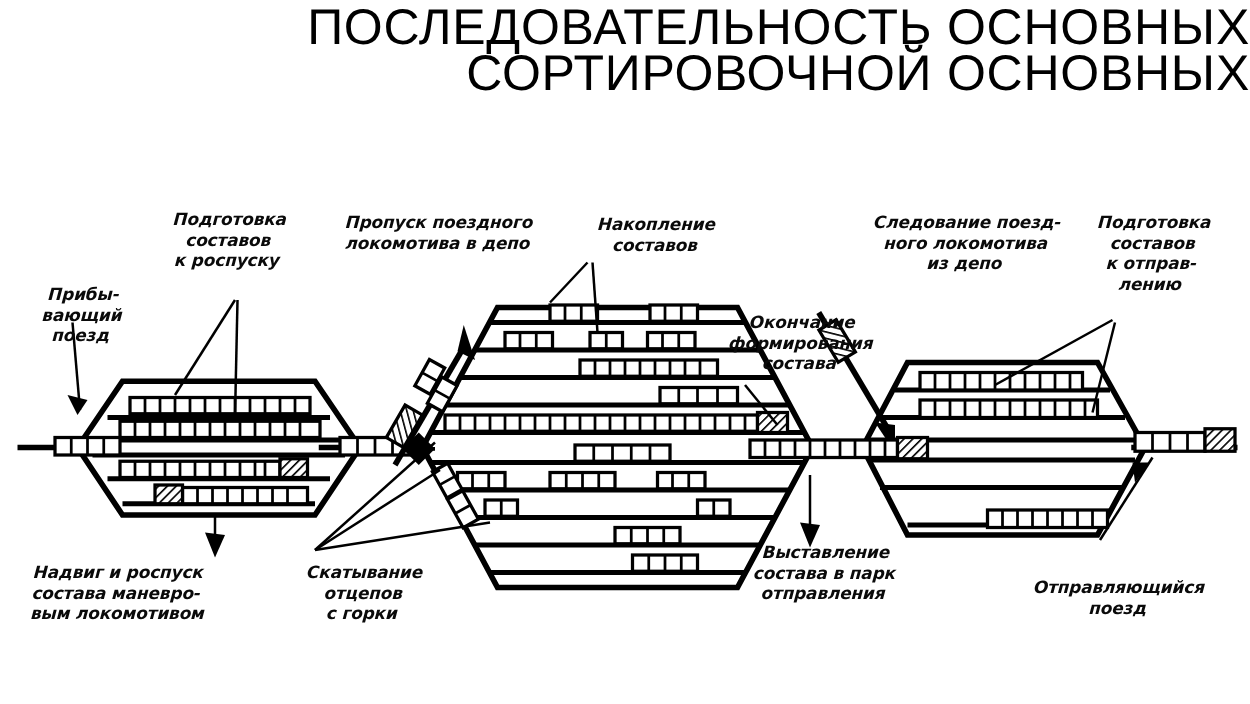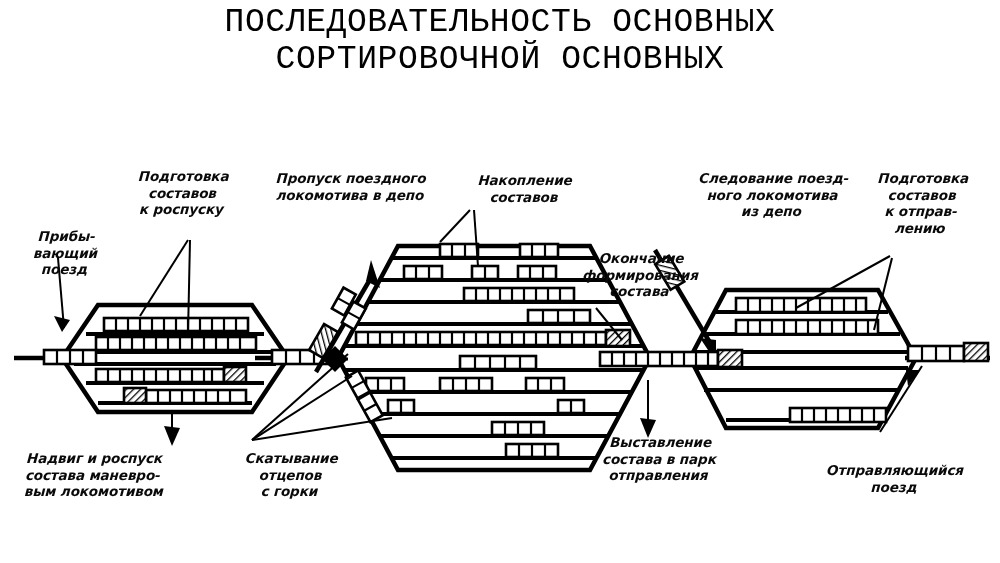--- a/index.html
+++ b/index.html
@@ -9,23 +9,23 @@
     background:#ffffff;
     font-family:"Liberation Sans",sans-serif;
     overflow:hidden;
     position:relative;
   }
   #stage{position:relative;width:1000px;height:563px;}
 
   
   .title-block{
     position:absolute;left:0;top:4px;width:1000px;
-    text-align:center;
-    font-family:Liberation Mono, monospace;
-    font-size:33px;
+    text-align:right;
+    font-family:Liberation Sans, sans-serif;
+    font-size:40px;
     line-height:37px;
     letter-spacing:0.6px;
     color:#000;
     font-weight:400;
   }
   .title-line{display:block;white-space:nowrap;}
 
   
   #diagram{position:absolute;left:0;top:140px;width:1000px;height:423px;display:block;}
 

